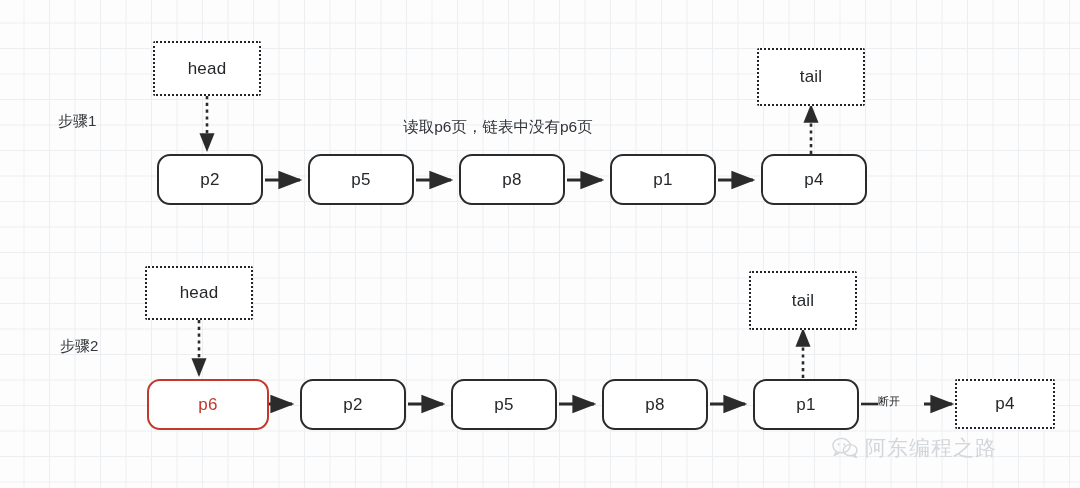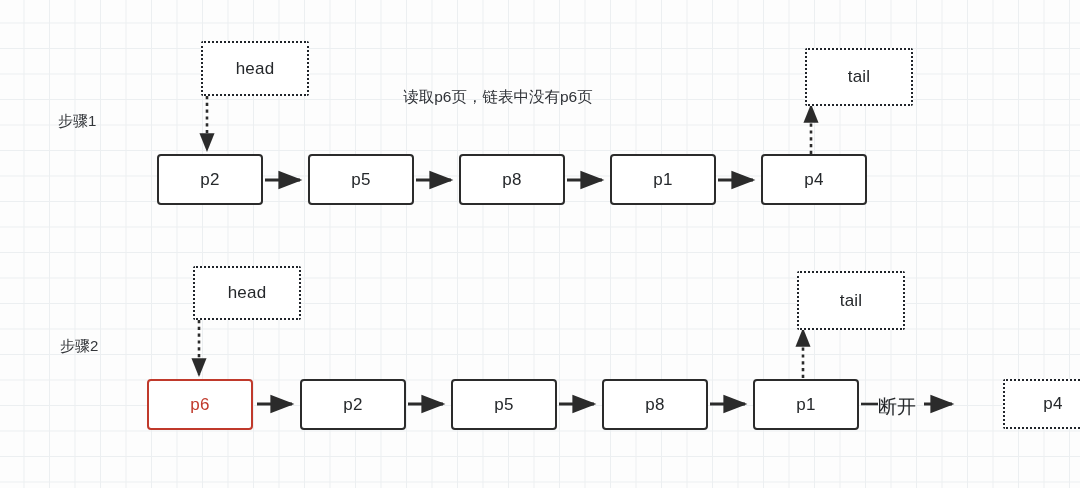--- a/index.html
+++ b/index.html
@@ -30,58 +30,58 @@
     top: 0;
     width: 1080px;
     height: 488px;
     pointer-events: none;
   }
   .node {
     position: absolute;
     box-sizing: border-box;
     background: #ffffff;
     border: 2.2px solid #2b2b2b;
-    border-radius: 4px;
+    border-radius: 13px;
     display: flex;
     align-items: center;
     justify-content: center;
     font-size: 17px;
     color: #25282b;
     letter-spacing: 0.2px;
   }
   .node.dotted {
     border-style: dotted;
     border-width: 2.6px;
     border-color: #20242a;
     background: #ffffff;
     border-radius: 2px;
-    margin-left: 48px;
   }
   .node.highlight {
     border-color: #c0392b;
     color: #c0392b;
   }
   .step-label {
     position: absolute;
     font-size: 15px;
     color: #33363a;
     white-space: nowrap;
     text-align: right;
   }
   .caption {
     position: absolute;
     font-size: 15.5px;
     color: #2f3237;
     line-height: 25px;
     text-align: center;
     white-space: pre-line;
+    margin-top: 30px;
   }
   .edge-label {
     position: absolute;
-    font-size: 19px;
+    font-size: 11px;
     color: #25282b;
     background: transparent;
     white-space: nowrap;
   }
   .watermark {
     position: absolute;
     display: flex;
     align-items: center;
     gap: 7px;
     color: #d3d6da;
@@ -144,23 +144,36 @@
   <div class="node" style="left:610px; top:154px; width:106px; height:51px;">p1</div>
   <div class="node" style="left:761px; top:154px; width:106px; height:51px;">p4</div>
 
   <div class="step-label" style="left:60px; top:337px;">步骤2</div>
 
 
   <div class="node dotted" style="left:145px; top:266px; width:108px; height:54px;">head</div>
 
   <div class="node dotted" style="left:749px; top:271px; width:108px; height:59px;">tail</div>
 
-  <div class="node highlight" style="left:147px; top:379px; width:106px; height:51px;">p6</div>
+  <div class="node highlight" style="left:147px; top:379px; width:122px; height:51px;">p6</div>
   <div class="node" style="left:300px; top:379px; width:106px; height:51px;">p2</div>
   <div class="node" style="left:451px; top:379px; width:106px; height:51px;">p5</div>
   <div class="node" style="left:602px; top:379px; width:106px; height:51px;">p8</div>
   <div class="node" style="left:753px; top:379px; width:106px; height:51px;">p1</div>
   <div class="node dotted" style="left:955px; top:379px; width:100px; height:50px;">p4</div>
 
   <div class="edge-label" style="left:878px; top:394px;">断开</div>
 
+  <div class="watermark" style="left:832px; top:434px;">
+    <span style="display:inline-flex;">
+      <svg width="26" height="22" viewBox="0 0 26 22" aria-hidden="true">
+        <ellipse cx="9.5" cy="8.6" rx="8.6" ry="7.2" fill="none" stroke="#d3d6da" stroke-width="1.4"></ellipse>
+        <path d="M4.6,14.2 L2.2,18.4 L7.0,16.0" fill="none" stroke="#d3d6da" stroke-width="1.4" stroke-linejoin="round"></path>
+        <circle cx="6.6" cy="7.4" r="1.05" fill="#d3d6da"></circle>
+        <circle cx="12.3" cy="7.4" r="1.05" fill="#d3d6da"></circle>
+        <ellipse cx="18.2" cy="13.2" rx="6.8" ry="5.6" fill="none" stroke="#d3d6da" stroke-width="1.4"></ellipse>
+        <path d="M22.4,17.4 L24.4,20.6 L20.6,18.9" fill="none" stroke="#d3d6da" stroke-width="1.4" stroke-linejoin="round"></path>
+      </svg>
+    </span>
+    <span class="wm-text">阿东编程之路</span>
+  </div>
 
 </div>
 
 </body></html>

